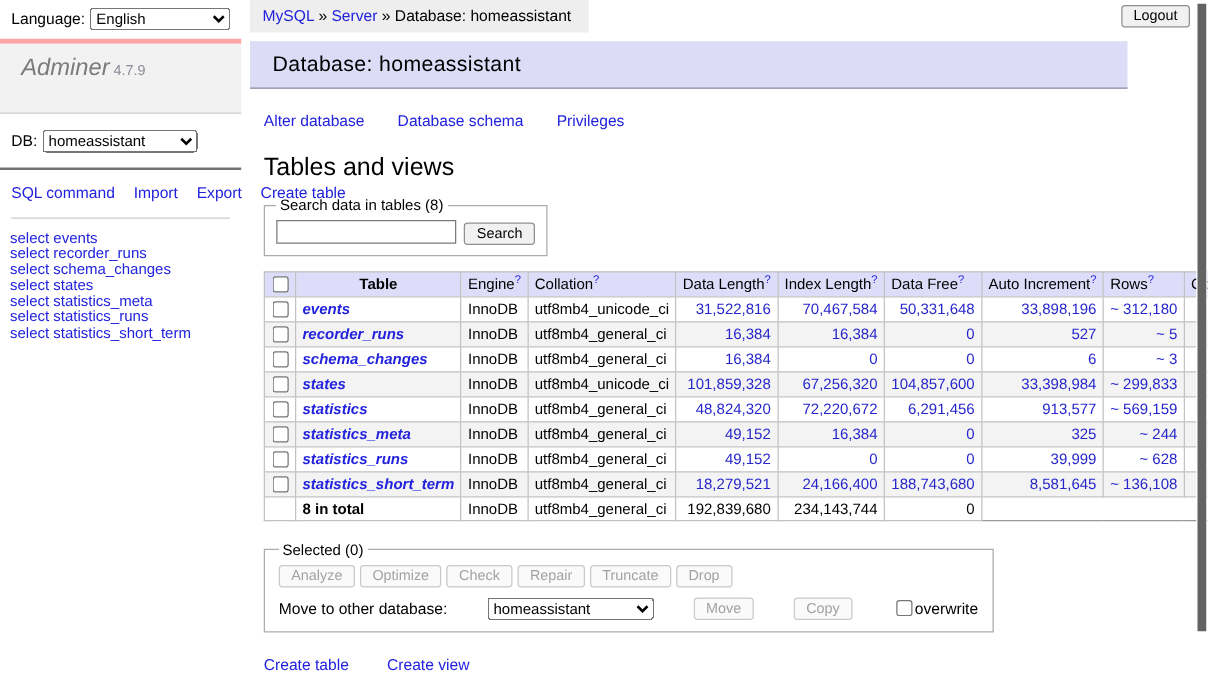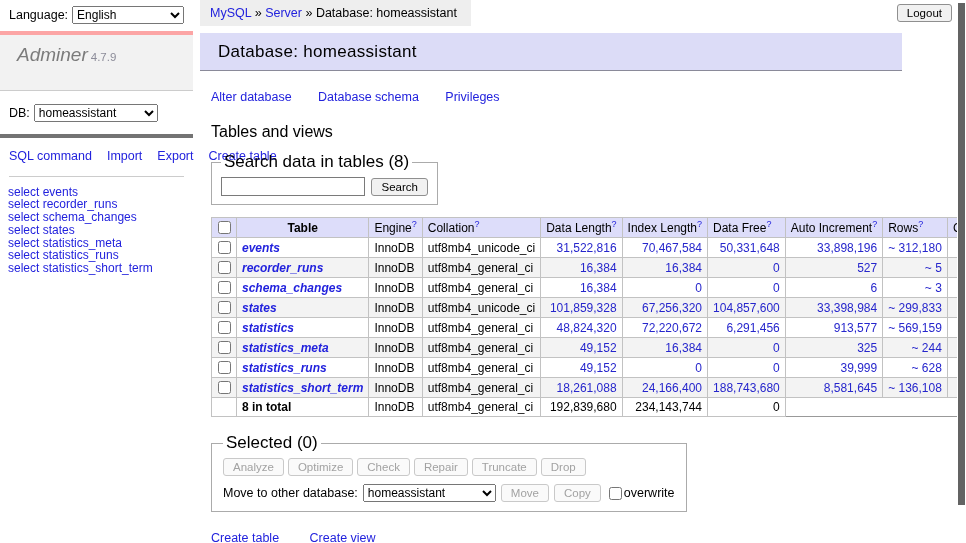--- a/index.html
+++ b/index.html
@@ -16,40 +16,40 @@
 
   
   .sidebar{position:absolute;left:0;top:0;width:193px;}
   .lang-row{padding:6px 0 7px 9px;border-bottom:4px solid #fca5a5;}
   .lang-row select{width:112px;font-size:12px;margin-left:4px;}
   h1{
     margin:0;padding:9px 0 24px 17px;background:var(--sidebar_header_bg);
     border-bottom:1px solid #ccc;font-size:19px;font-weight:normal;font-style:italic;color:#7b7b7b;
   }
   h1 .version{font-size:11.5px;font-style:normal;color:#8c8c99;margin-left:3px;}
-  .db-row{padding:13px 0 12px 9px;border-bottom:4px solid #737373;}
+  .db-row{padding:13px 0 12px 9px;border-bottom:2px solid #737373;}
   .db-row select{width:124px;font-size:12px;margin-left:4px;}
   .side-actions{margin:0 9px;padding:9px 0 10px;border-bottom:1px solid #ccc;line-height:1.5;}
   .side-actions a{margin-right:15px;white-space:nowrap;}
   .table-links{list-style:none;margin:9px 0 0;padding:0 0 0 8px;font-size:12px;}
   .table-links li{line-height:12.7px;}
 
   
   .content{position:absolute;left:200px;top:0;width:702px;}
   .breadcrumb{display:inline-block;background:var(--breadcrumb_bg);padding:6px 14px 6px 10px;font-size:12.5px;}
   .logout-btn{position:absolute;top:4px;right:14px;}
   h2{
     margin:7px 0 19px;padding:9px 18px 8px;background:var(--title_bg);
     border-bottom:1px solid #8a8a99;font-size:17px;font-weight:normal;letter-spacing:.3px;
   }
   .page-links{margin:0 0 0 11px;}
   .page-links a{margin-right:23px;}
-  h3{font-size:16px;font-weight:normal;margin:19px 0 11px 11px;}
+  h3{font-size:20px;font-weight:normal;margin:19px 0 11px 11px;}
   fieldset{border:1px solid #ababab;margin:0 0 0 11px;padding:5px 9px 8px;display:inline-block;background:#fff;}
-  legend{font-size:17px;padding:0 3px;}
+  legend{font-size:12px;padding:0 3px;}
   input[type="text"]{width:144px;height:19px;border:1px solid #7a7a7a;font-size:12px;padding:1px 3px;}
   button{
     font-family:"Liberation Sans",sans-serif;font-size:11.5px;color:#000;
     padding:2px 9px;background:#f1f1f1;border:1px solid #8f8f8f;border-radius:3px;
   }
   button:disabled{color:#a2a2a2;border-color:#c9c9c9;background:#fafafa;}
   .search-fs button{margin-left:3px;}
 
   
   table{border-collapse:collapse;margin:12px 0 0 11px;font-size:12px;border:1px solid #999;}
@@ -64,21 +64,21 @@
   tr.stripe td,tr.stripe th{background:var(--stripe);}
   tr.total th{font-weight:bold;}
   tr.total td.num{color:#000;}
   col.c-check{width:19px;} col.c-table{width:118px;} col.c-engine{width:44px;}
   col.c-coll{width:100px;} col.c-dlen{width:68px;} col.c-ilen{width:72px;}
   col.c-free{width:62px;} col.c-auto{width:80px;} col.c-rows{width:60px;} col.c-comm{width:55px;}
 
   
   .selected-fs{margin-top:16px;padding:5px 11px 9px;}
   .btn-row button{margin-right:4px;}
-  .move-row{margin-top:8px;display:flex;align-items:center;}
+  .move-row{margin-top:8px;display:flex;align-items:center;gap:27px;}
   .move-row select{width:133px;font-size:12px;margin:0 5px;}
   .move-row button{margin-right:5px;}
   .move-row label.cb{font-size:12.5px;display:flex;align-items:center;}
   .move-row input[type="checkbox"]{margin:0 2px 0 3px;}
 
   .bottom-links{margin:19px 0 0 11px;}
   .bottom-links a{margin-right:27px;}
 
   
   .scrollbar{position:absolute;right:0;top:0;width:9px;height:543px;background:#fff;}
@@ -246,21 +246,21 @@
           <td class="num">0</td>
           <td class="num">39,999</td>
           <td class="num">~ 628</td>
           <td></td>
         </tr>
         <tr class="stripe">
           <td class="check"><input type="checkbox" style=""></td>
           <th><a href="#">statistics_short_term</a></th>
           <td>InnoDB</td>
           <td>utf8mb4_general_ci</td>
-          <td class="num">18,261,088</td>
+          <td class="num">18,279,521</td>
           <td class="num">24,166,400</td>
           <td class="num">188,743,680</td>
           <td class="num">8,581,645</td>
           <td class="num">~ 136,108</td>
           <td></td>
         </tr>
         <tr class="total">
           <td class="check"></td>
           <th>8 in total</th>
           <td>InnoDB</td>

